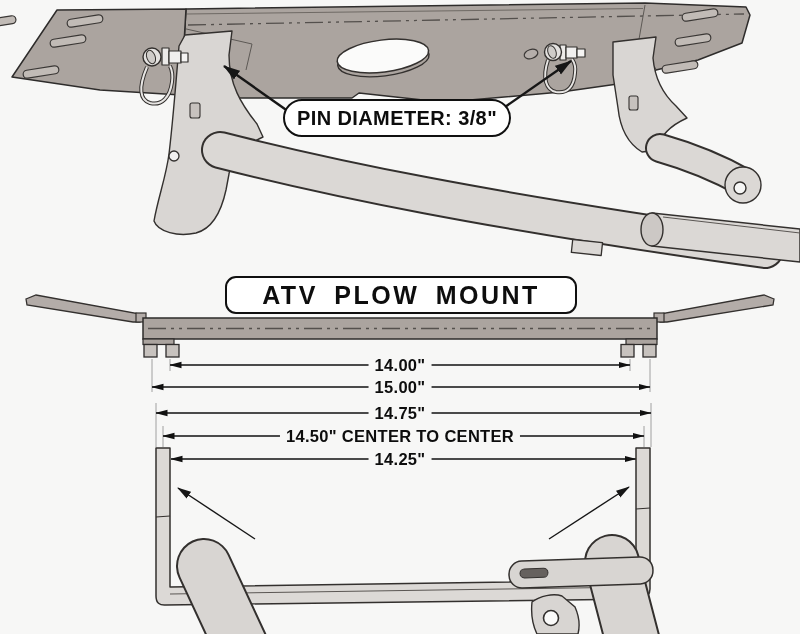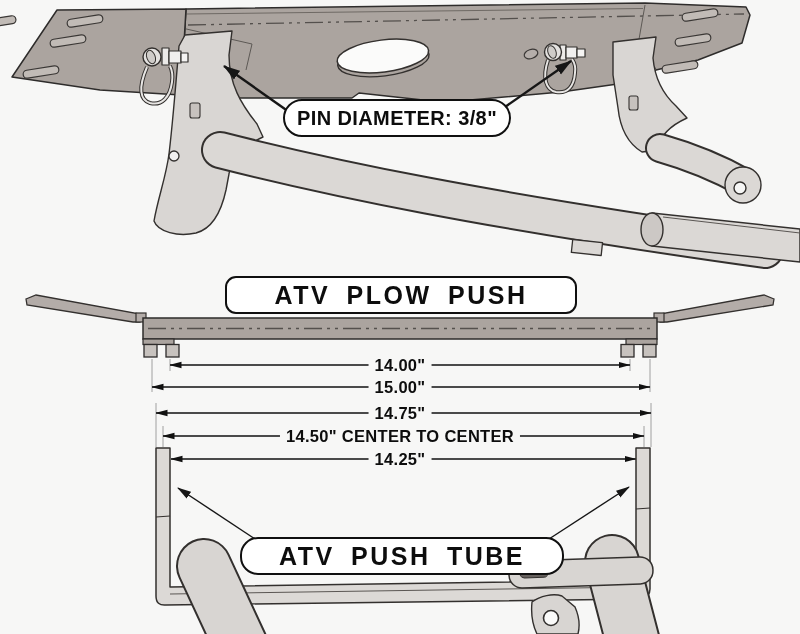--- a/index.html
+++ b/index.html
@@ -176,22 +176,21 @@
       <path d="M532,602 C540,596 553,593 562,596 L575,607 C579,616 580,626 578,634 L537,634 C532,624 531,612 532,602 Z" fill="#d8d5d2" stroke="#33302e" stroke-width="1.4"></path>
       <circle cx="551" cy="618" r="7.5" fill="#fafaf9" stroke="#33302e" stroke-width="1.6"></circle>
 
       <path d="M255,539 L178,488" fill="none" stroke="#161616" stroke-width="1.4" marker-end="url(#ptrThin)"></path>
       <path d="M549,539 L629,487" fill="none" stroke="#161616" stroke-width="1.4" marker-end="url(#ptrThin)"></path>
     </g>
   </svg>
 
   <div id="pin-label" class="stadium">PIN DIAMETER: 3/8"</div>
 
-  <div id="plow-label" class="stadium">ATV PLOW PUSH</div>
+  <div id="plow-label" class="stadium">ATV PLOW MOUNT</div>
 
-  <div id="push-label" class="stadium">ATV PUSH TUBE</div>
 
   <div class="dim" style="left:400px;top:365px;">14.00"</div>
   <div class="dim" style="left:400px;top:387px;">15.00"</div>
   <div class="dim" style="left:400px;top:413px;">14.75"</div>
   <div class="dim" style="left:400px;top:436px;">14.50" CENTER TO CENTER</div>
   <div class="dim" style="left:400px;top:459px;">14.25"</div>
 </div>
 
 </body></html>

